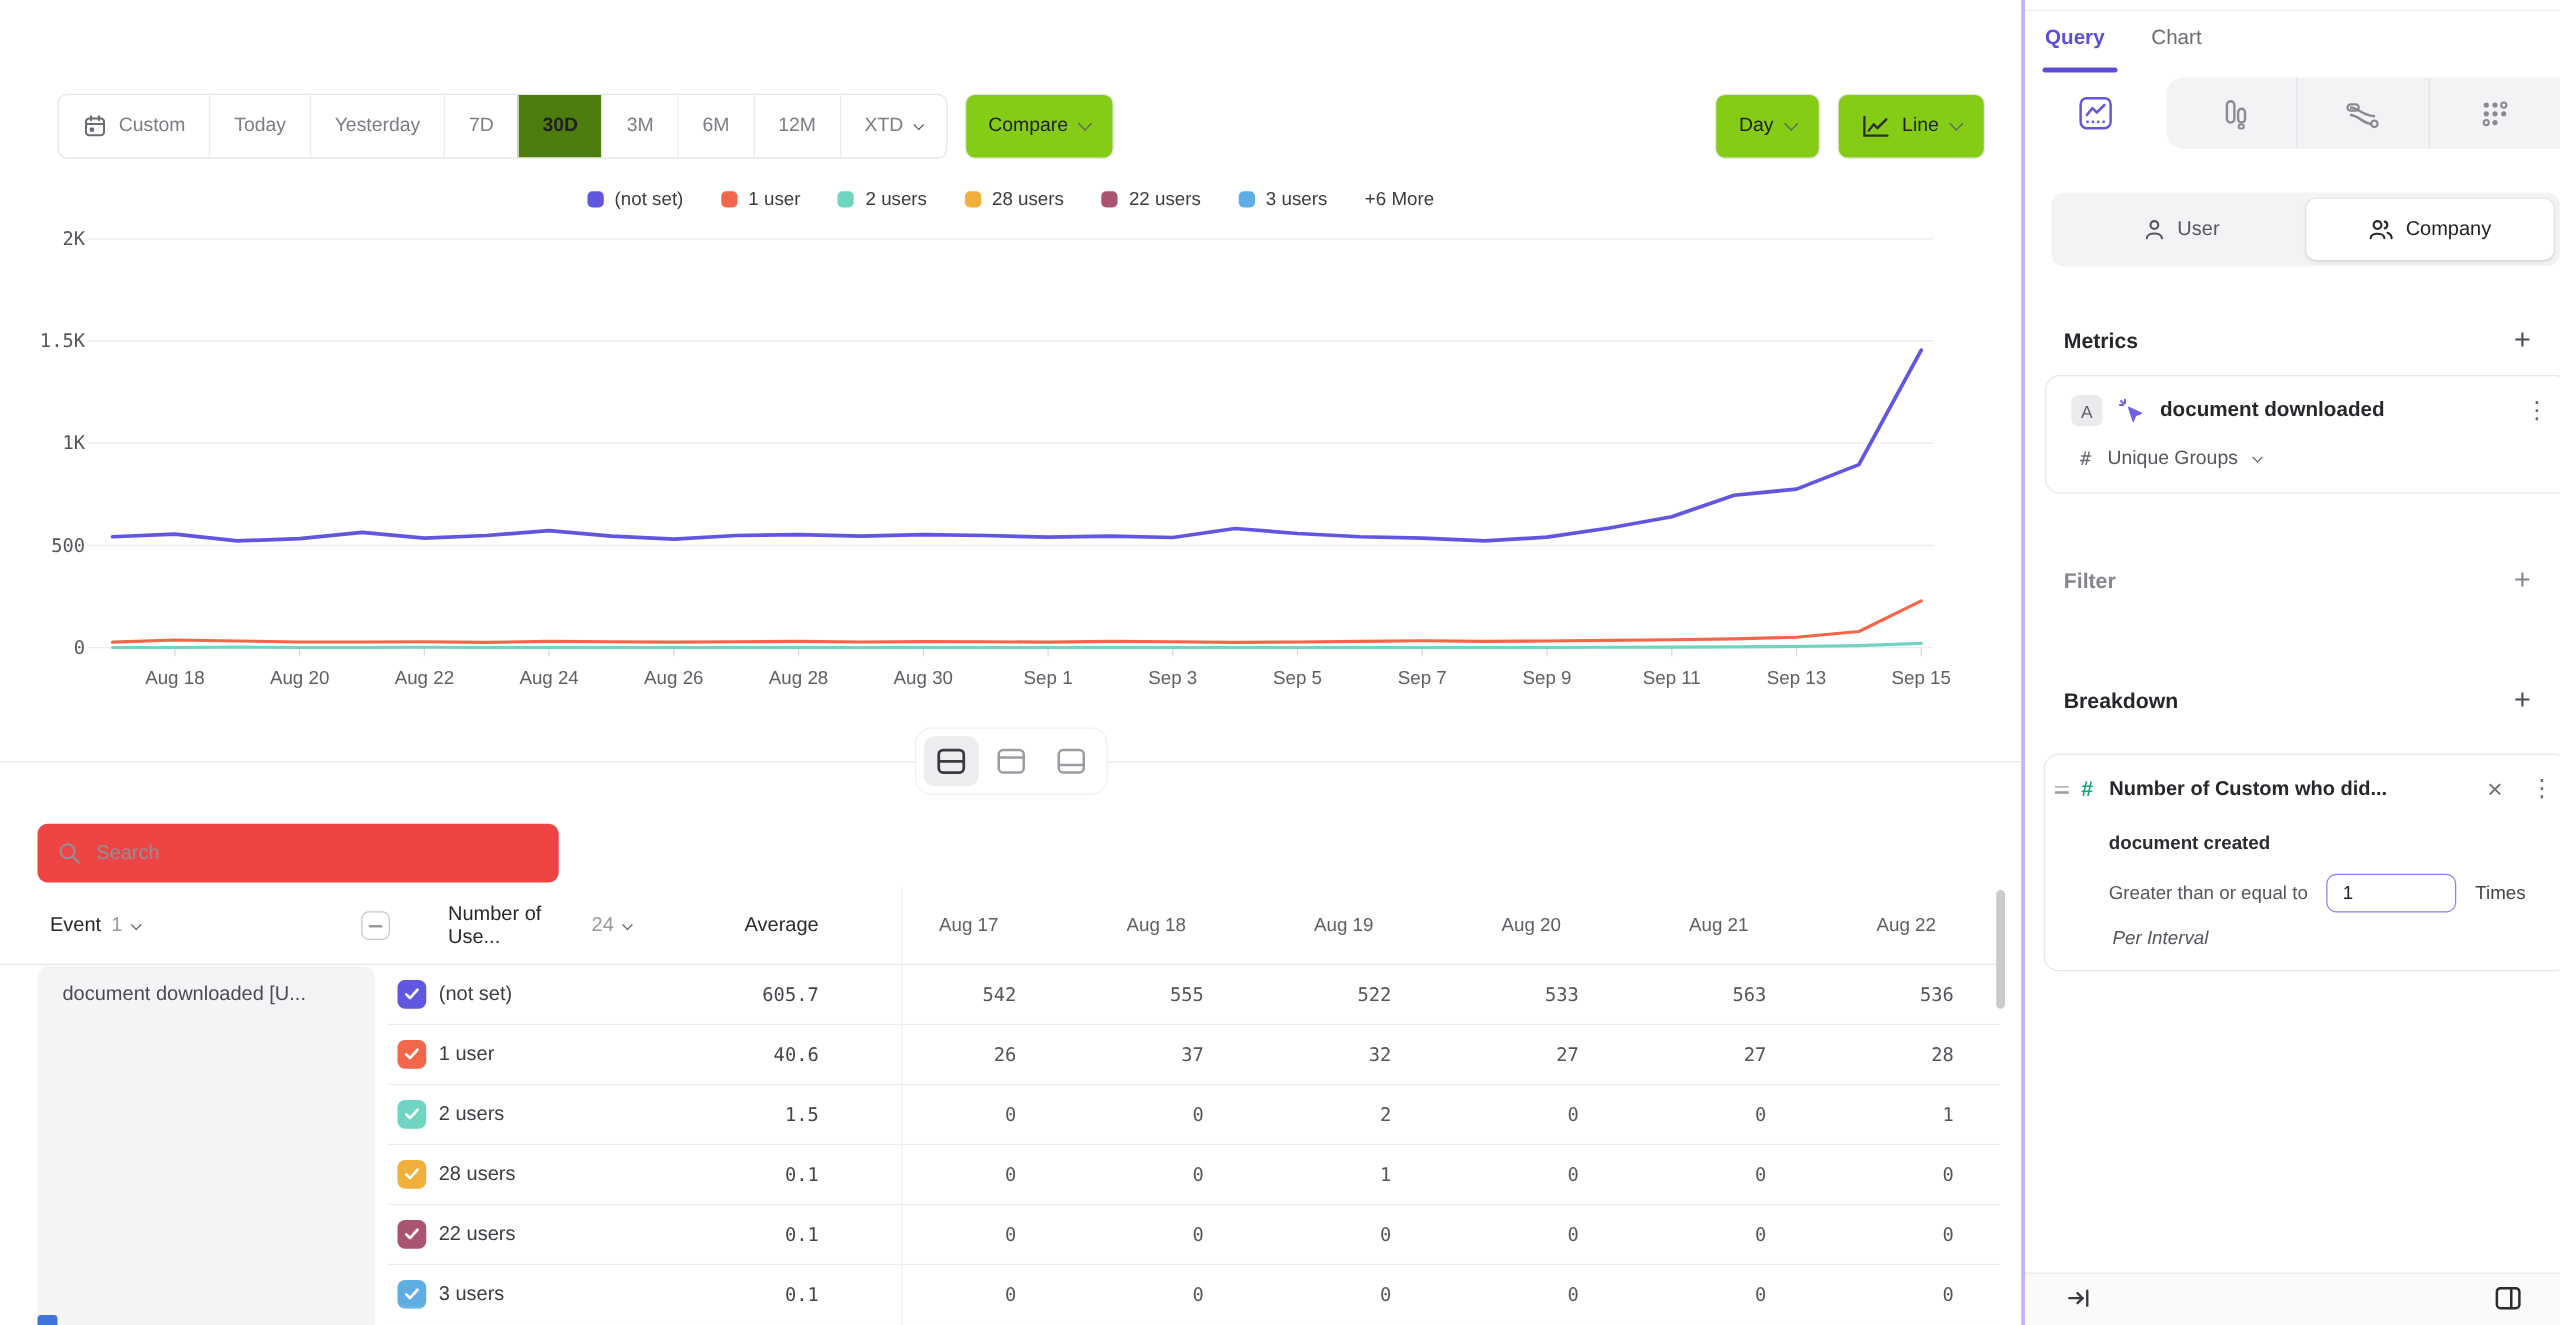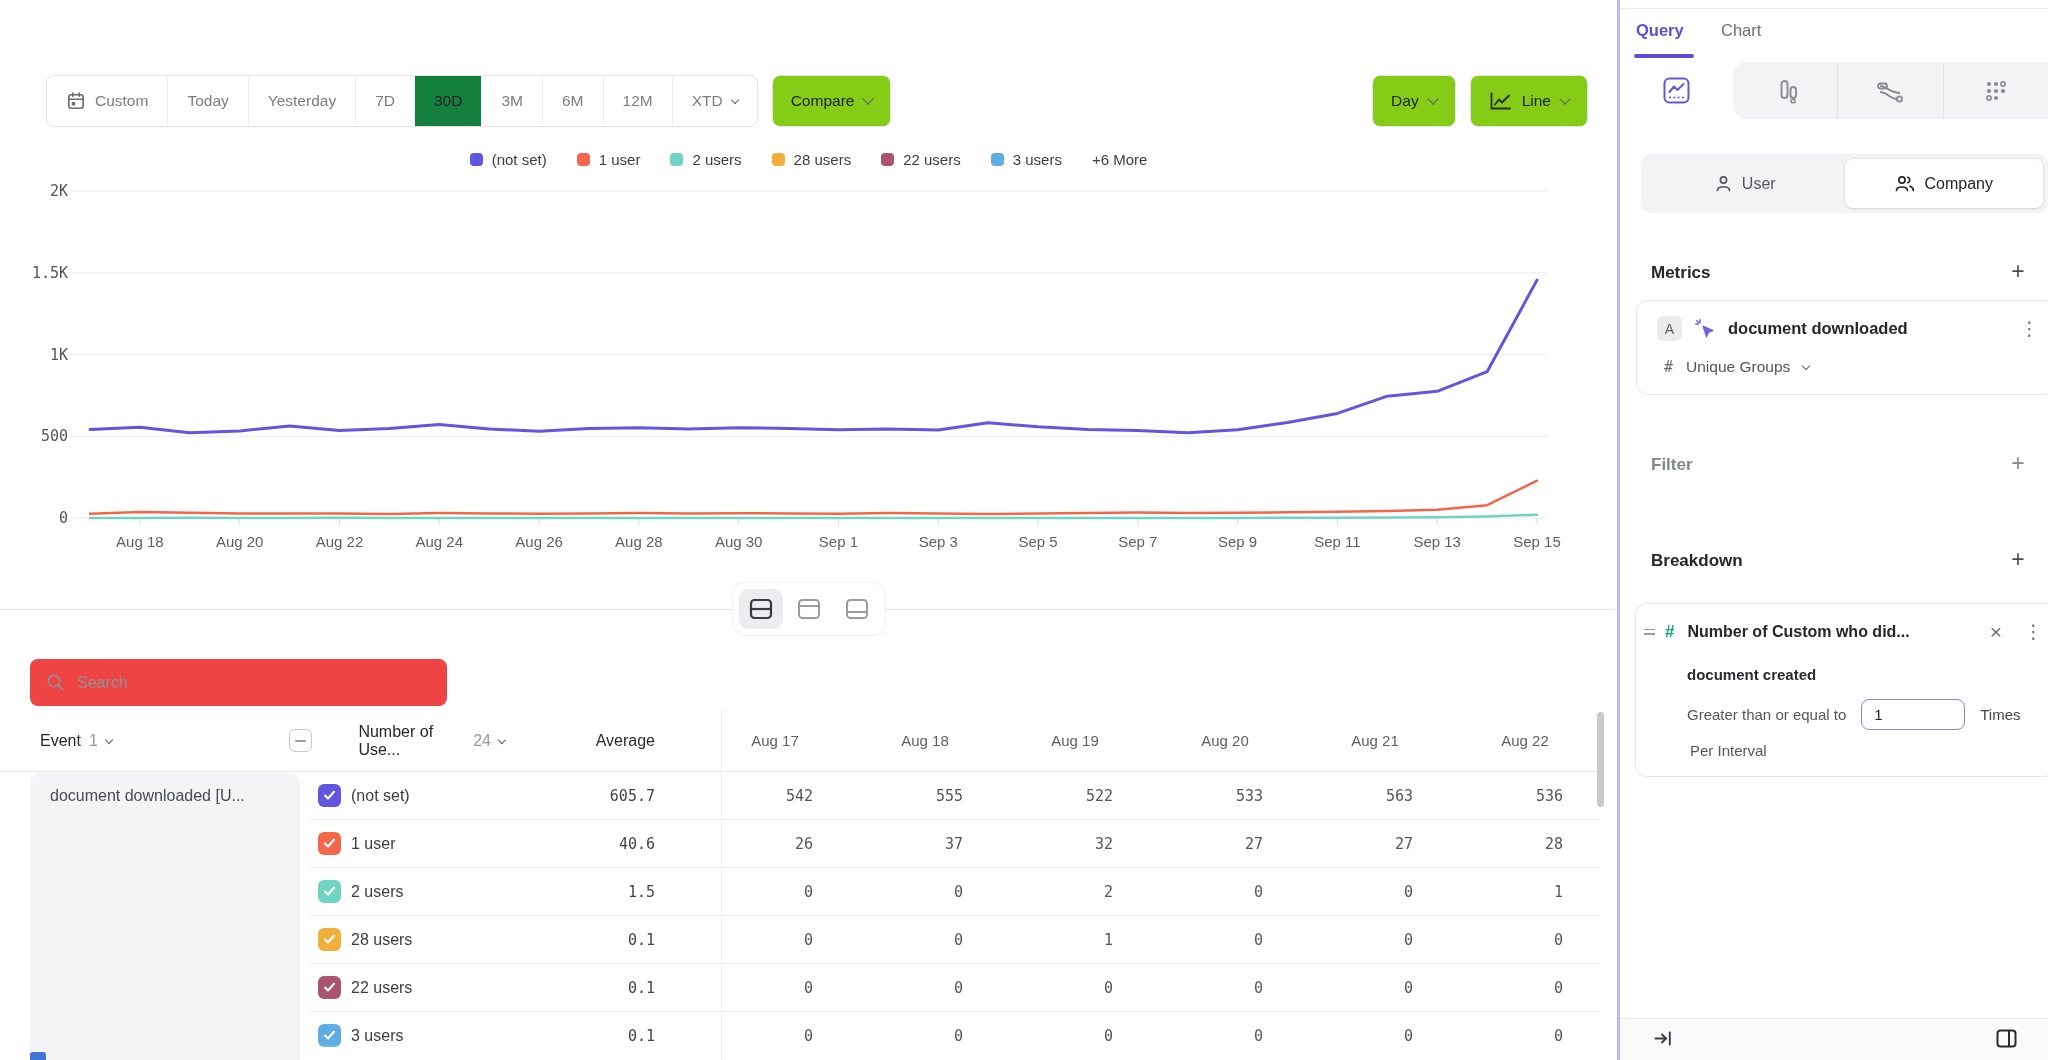--- a/index.html
+++ b/index.html
@@ -8,21 +8,21 @@
 #app { position:relative; width:2048px; height:1060px; overflow:hidden; }
 .mono { font-family:"DejaVu Sans Mono",monospace; }
 
 
 .toolbar { position:absolute; left:30px; top:75px; width:1542px; height:52px;
   display:flex; gap:14px; align-items:stretch;margin-left:16px; }
 .range-group { display:flex; border:1px solid #e5e5e9; border-radius:8px; background:#fff; overflow:hidden; }
 .seg { display:flex; align-items:center; gap:9px; padding:0 19px; font-size:15.5px; color:#7c7c84;
   border-left:1px solid #ececef; cursor:pointer; white-space:nowrap; }
 .seg:first-child { border-left:none; }
-.seg.active { background:#15803d; color:#1f1f24; font-weight:normal;justify-content:center; }
+.seg.active { background:#4d7c0f; color:#1f1f24; font-weight:bold;justify-content:center; }
 .btn { display:flex; align-items:center; gap:10px; padding:0 18px; border:1px solid #e5e5e9;
   border-radius:8px; background:#84cc16; font-size:15.5px; color:#1f1f24; cursor:pointer; white-space:nowrap; }
 .spacer { flex:1; }
 .chev { width:8px; height:8px; border-right:1.8px solid #5f5f66; border-bottom:1.8px solid #5f5f66;
   transform:rotate(45deg); margin-top:-4px; flex:none; }
 .chev.sm { width:6px; height:6px; margin-top:-2px; }
 
 
 .legend { position:absolute; left:0; top:151px; width:1617px; display:flex; justify-content:center;
   gap:30px; align-items:center; }
@@ -111,21 +111,21 @@
 .handle i { height:1.5px; background:#9a9aa0; display:block; }
 .bhash { color:#12a67e; font-weight:bold; font-size:17px; margin-right:13px; }
 .btitle { font-size:16px; font-weight:bold; color:#26262b; flex:1; }
 .xclose { color:#6d6d75; font-size:21px; margin-right:22px; cursor:pointer; line-height:1; }
 .bevent { position:absolute; left:51px; top:62px; font-size:15px; font-weight:bold; color:#2b2b30; }
 .bcond { position:absolute; left:51px; top:95px; display:flex; align-items:center; gap:15px;
   font-size:15px; color:#55555c; }
 .binput { width:104px; height:31px; border:1.5px solid #8b80ee; border-radius:8px; font-size:15px;
   padding:0 12px; color:#26262b; outline:none; font-family:inherit; }
 .bunit { color:#44444a; }
-.bper { position:absolute; left:54px; top:138px; font-size:15px; color:#55555c; }
+.bper { position:absolute; left:54px; top:138px; font-size:15px; color:#55555c;font-style:italic; }
 .pbottom { position:absolute; left:0; right:0; top:1018px; bottom:0; background:#fafafb; border-top:1px solid #e8e8ea; }
 </style>
 </head>
 <body>
 
 <div id="app">
 
   <div>
 
     <div class="toolbar">

